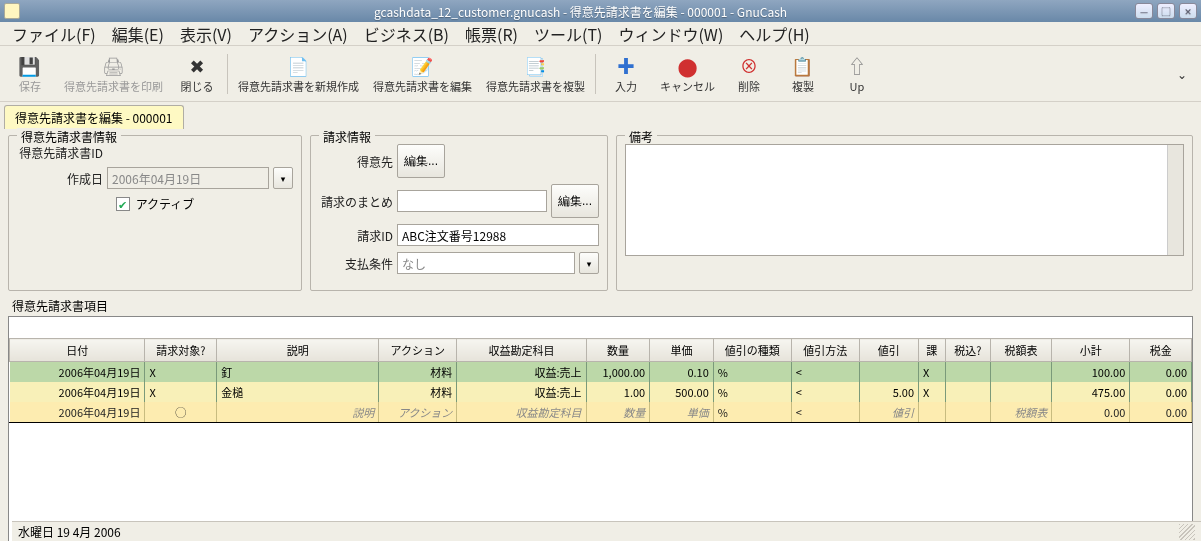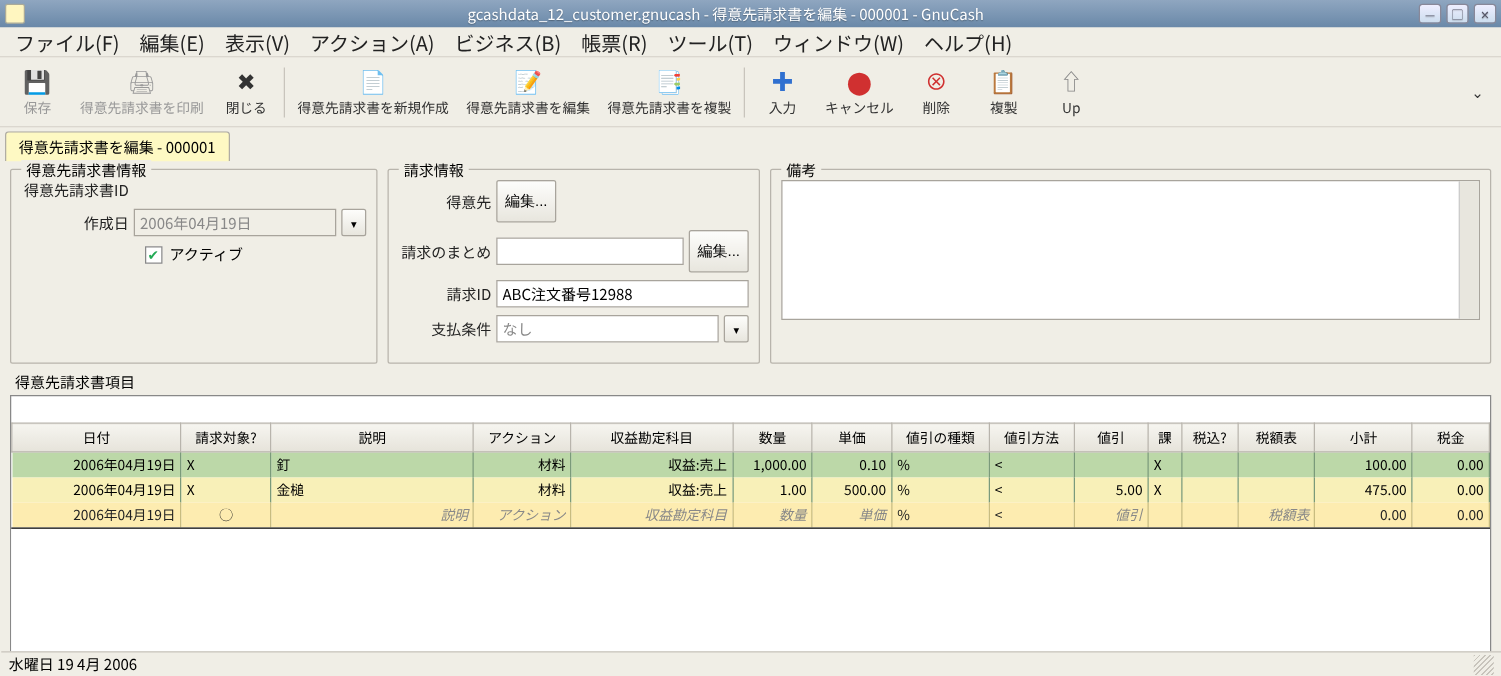--- a/index.html
+++ b/index.html
@@ -252,21 +252,21 @@
 .totals-bar {
   background: #f0eee6;
   padding: 3px 6px;
   font-size: 12px;
   border-top: 1px solid #ccc;
 }
 
 
 .statusbar {
   position: absolute;
-  bottom: 0; left: 1px; right: 0;
+  bottom: 0; left: 12px; right: 0;
   height: 20px;
   background: #f0eee6;
   border-top: 1px solid #c8c4bc;
   display: flex;
   align-items: center;
   padding: 0 6px;
   font-size: 12px;
 }
 .status-grip {
   margin-left: auto; width:16px; height:16px;

